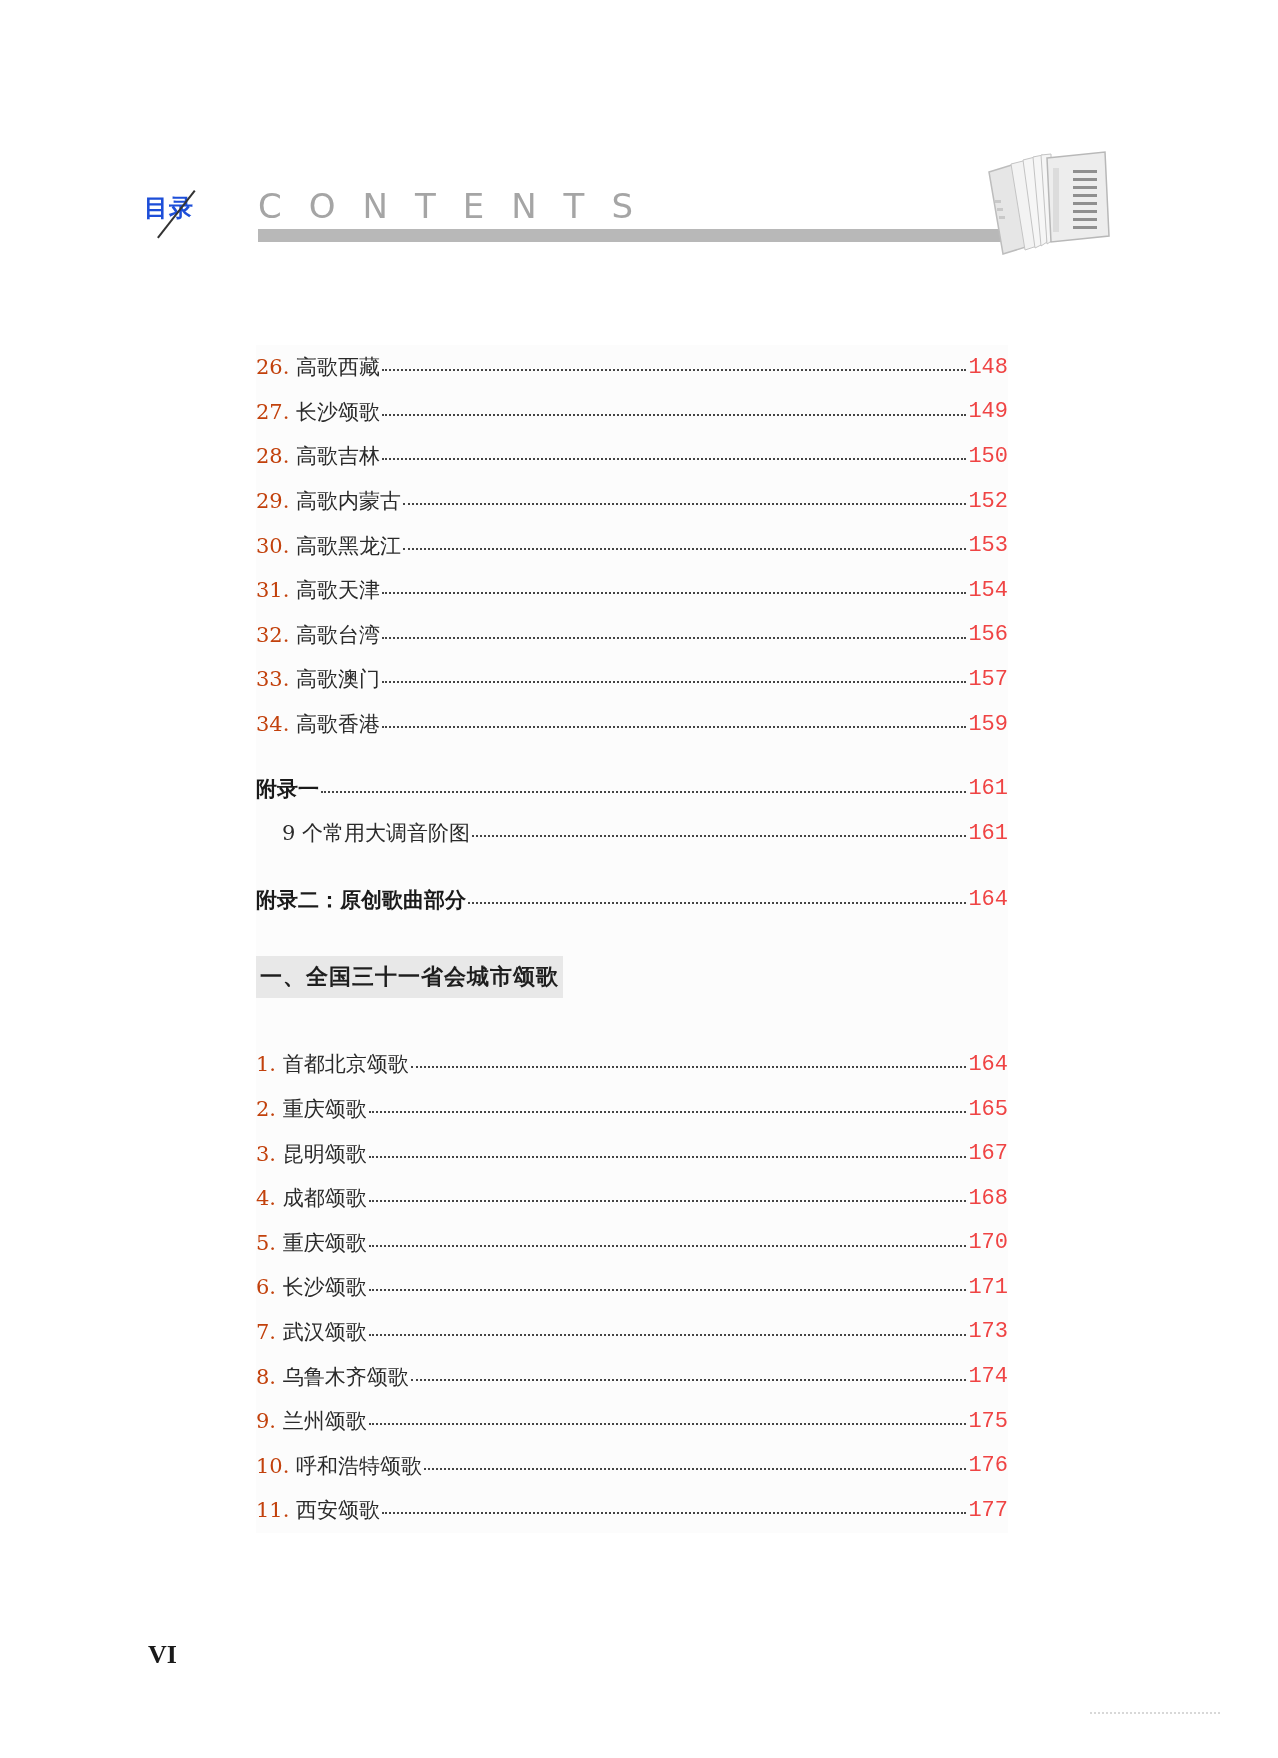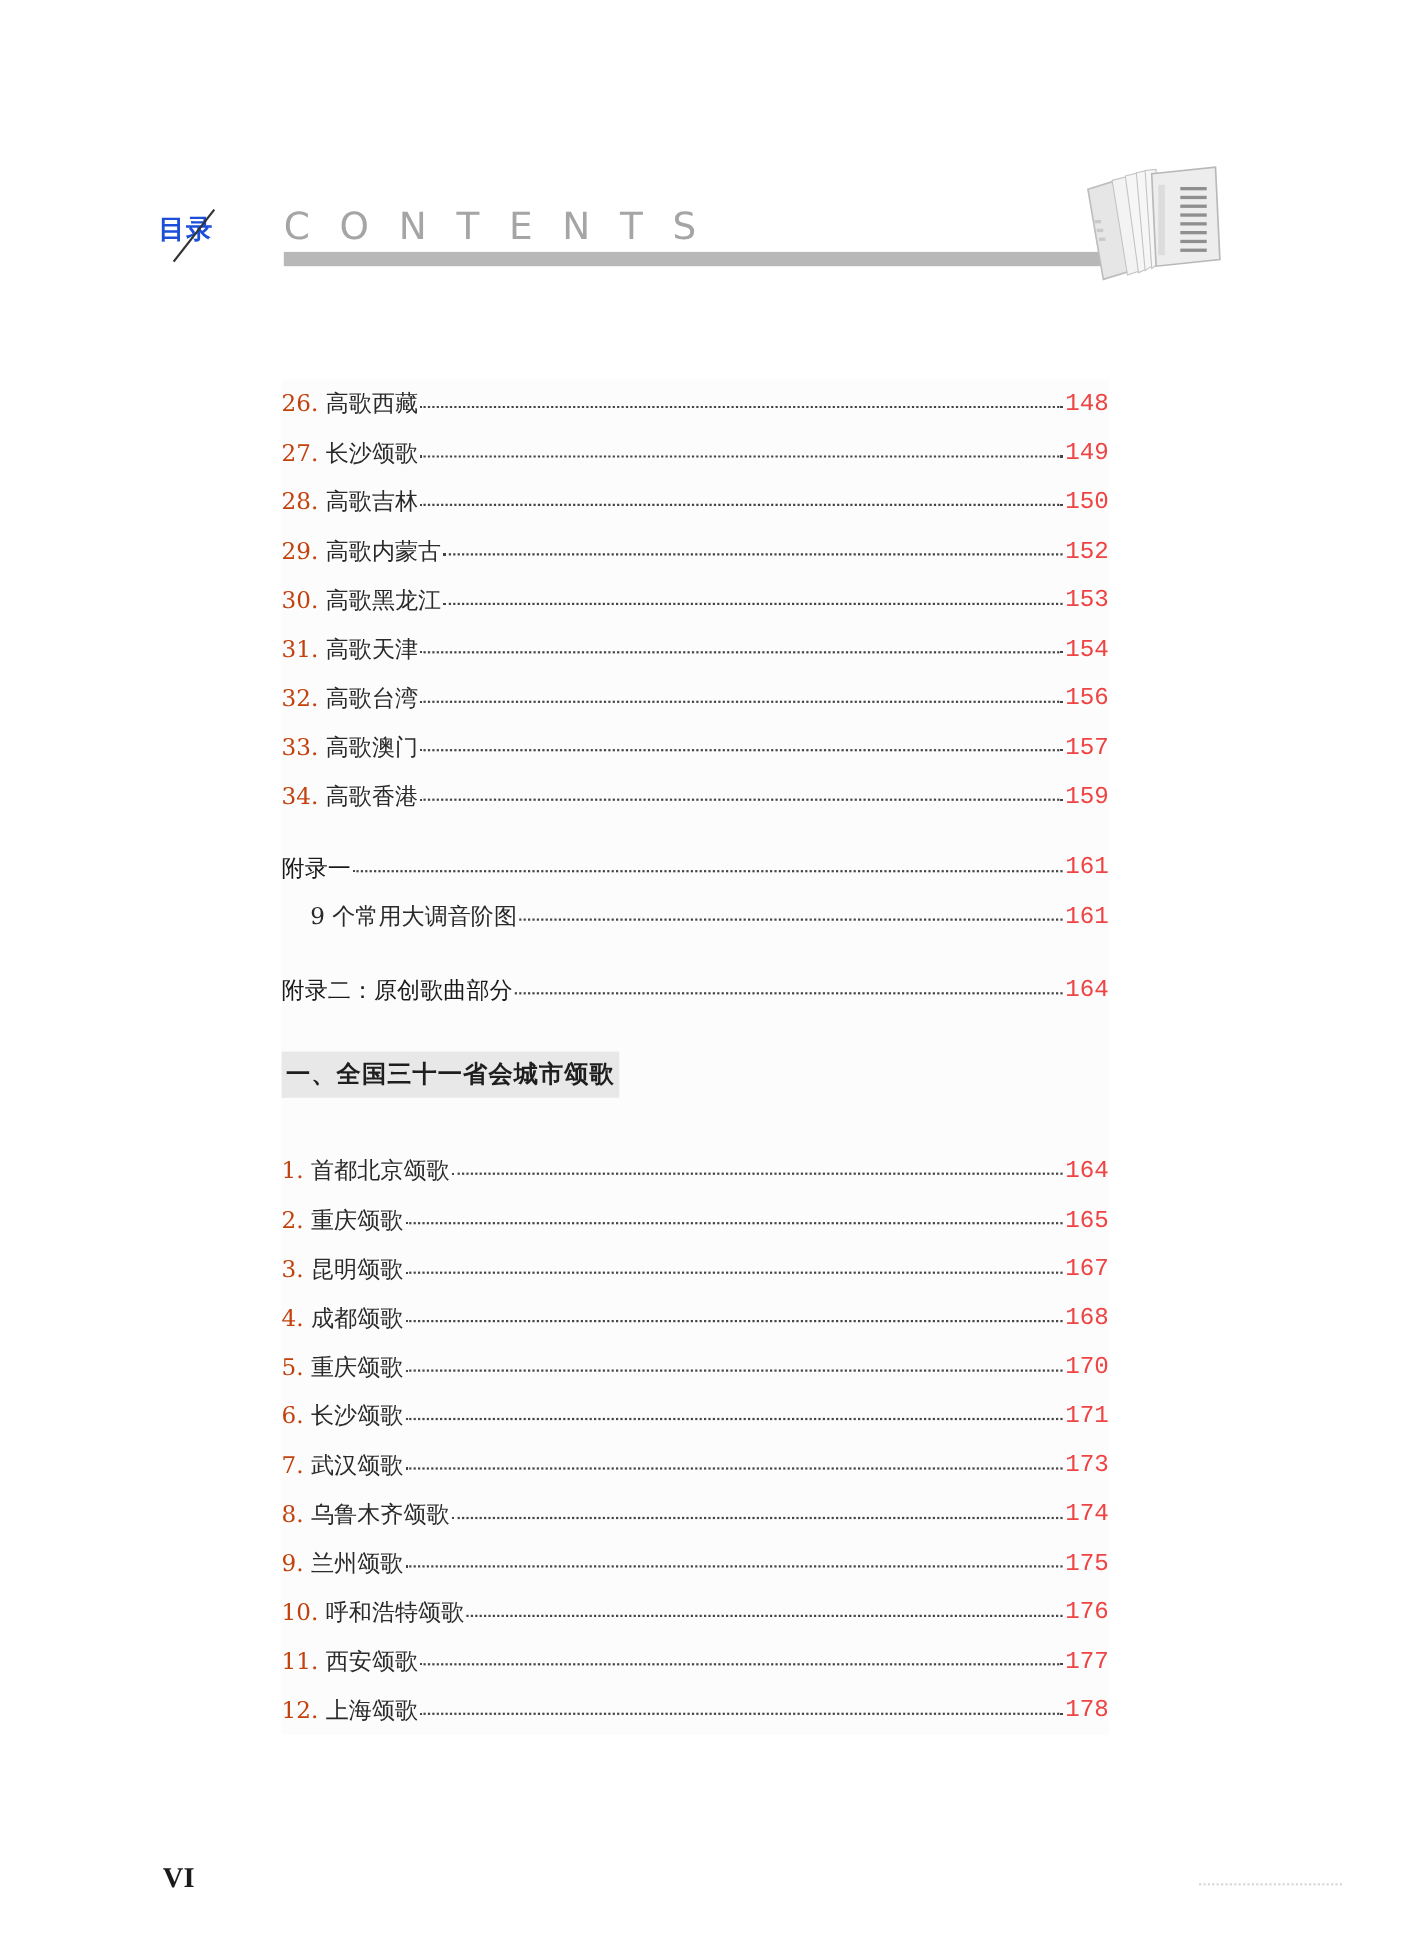--- a/index.html
+++ b/index.html
@@ -17,31 +17,31 @@
     .header-bar { position: absolute; left: 258px; top: 229px; width: 780px; height: 13px; background: #b8b8b8; }
     .accordion { position: absolute; left: 985px; top: 150px; width: 135px; height: 110px; }
 
     
     .toc { position: absolute; left: 256px; top: 345px; width: 752px; background: #fcfcfc; }
     .row { position: relative; height: 44.6px; display: flex; align-items: center; font-size: 21px; }
     .row .num { white-space: pre; color: #c2410c; }
     .row .title { white-space: nowrap; color: #2a2a2a; }
     .row .leader { flex: 1; border-bottom: 2.5px dotted #444; margin: 0 2px; position: relative; top: 3px; height: 0; }
     .row .page { color: #ef4444; font-family: Liberation Mono, monospace; font-size: 22px; }
-    .row.bold .title { font-weight: normal; font-family: "DejaVu Sans", "Liberation Sans", sans-serif; color: #1a1a1a; }
+    .row.bold .title { font-weight: bold; font-family: "DejaVu Sans", "Liberation Sans", sans-serif; color: #1a1a1a; }
     .row.sub { padding-left: 26px; text-align: right; }
 
     .gap-a { height: 20px; }
     .gap-b { height: 22px; }
     .section-header-wrap { height: 110px; display: flex; align-items: center; }
     .section-header { background: #e8e8e8; padding: 6px 4px; font-family: "DejaVu Sans", "Liberation Sans", sans-serif;
       font-weight: bold; font-size: 22px; color: #1e1e1e; letter-spacing: 1px; }
     .gap-c { height: 10px; }
 
-    .page-num { position: absolute; left: 148px; top: 1692px; font-family: "Liberation Serif", serif; font-weight: bold;
+    .page-num { position: absolute; left: 148px; top: 1640px; font-family: "Liberation Serif", serif; font-weight: bold;
       font-size: 26px; color: #1a1a1a; }
     .watermark { position: absolute; left: 1090px; top: 1712px; width: 130px; height: 4px;
       border-top: 2px dotted #d8d8d8; }
   </style>
 </head>
 <body>
 
 <div class="header">
   <div class="toc-cn">目录</div>
   <div class="slash"></div>
@@ -238,23 +238,16 @@
     <span class="leader"></span>
     <span class="page">176</span>
   </div>
   <div class="row">
     <span class="num">11.</span>
       <span class="num"> </span>
     <span class="title">西安颂歌</span>
     <span class="leader"></span>
     <span class="page">177</span>
   </div>
-  <div class="row">
-    <span class="num">12.</span>
-      <span class="num"> </span>
-    <span class="title">上海颂歌</span>
-    <span class="leader"></span>
-    <span class="page">178</span>
-  </div>
 </div>
 
 <div class="page-num">VI</div>
 <div class="watermark"></div>
 
 </body></html>

